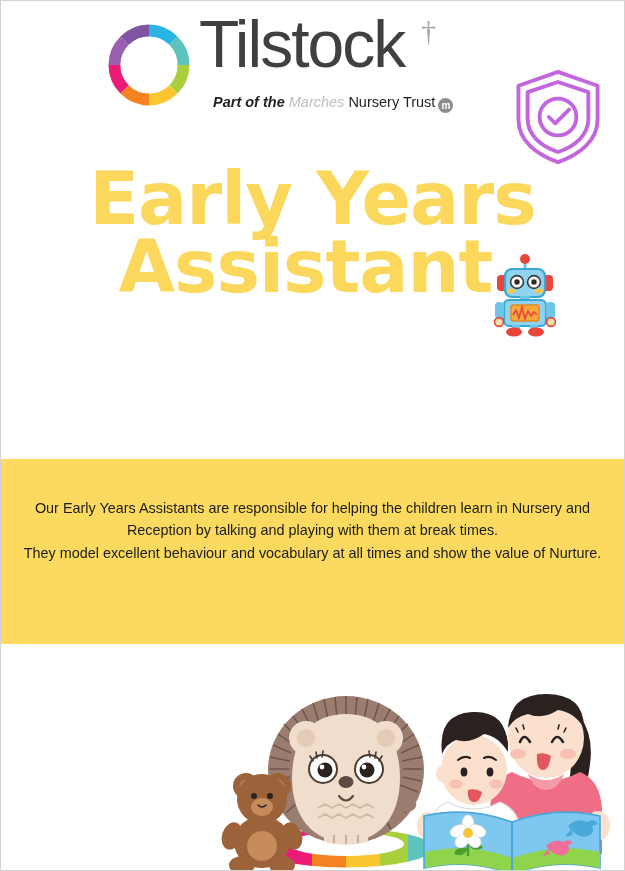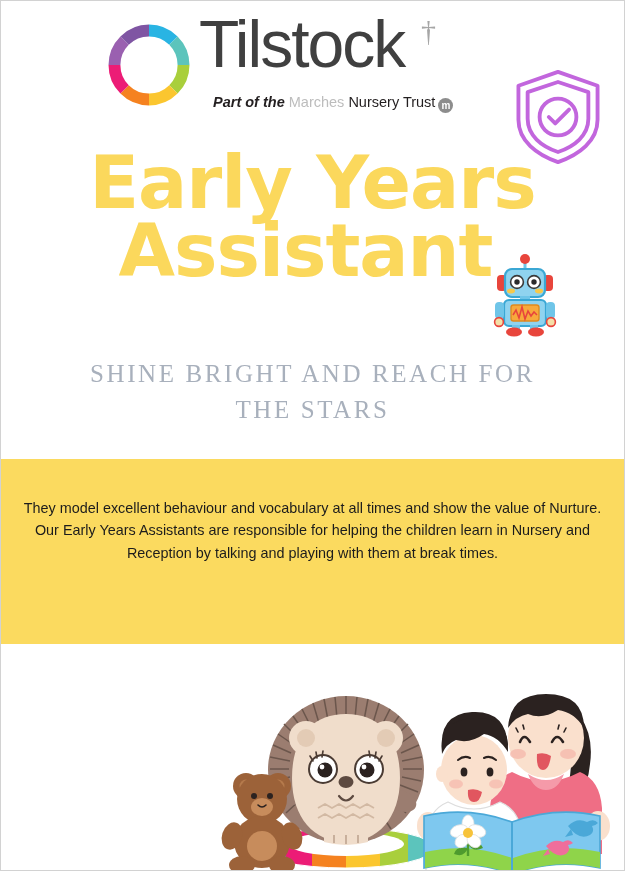--- a/index.html
+++ b/index.html
@@ -75,21 +75,21 @@
     position: absolute;
     left: 108px;
     top: 80px;
     white-space: nowrap;
     font-family: "Liberation Sans", sans-serif;
     font-size: 14.5px;
     line-height: 1;
     color: #231f20;
   }
   .trust-line .t-bold { font-weight: 700; color: #231f20; font-style: italic; }
-  .trust-line .t-grey { font-weight: 400; color: #bdbdbd; }
+  .trust-line .t-grey { font-weight: 400; color: #bdbdbd; font-style: italic; }
   .trust-line .t-dark { font-weight: 400; color: #231f20; }
   .trust-badge {
     display: inline-block;
     width: 15px;
     height: 15px;
     border-radius: 50%;
     background: #8d8d8d;
     color: #ffffff;
     font-size: 10px;
     font-weight: 700;
@@ -105,21 +105,21 @@
     left: 511px;
     top: 67px;
     width: 92px;
     height: 98px;
   }
 
   
   .title-area {
     position: absolute;
     left: 0;
-    top: 148px;
+    top: 164px;
     width: 623px;
     height: 180px;
   }
   .poster-title {
     position: absolute;
     left: 0;
     top: 0;
     width: 623px;
     text-align: center;
     font-family: "DejaVu Sans", sans-serif;
@@ -261,29 +261,25 @@
     <rect x="53" y="49" width="9" height="17" rx="4" fill="#6fc5e8"></rect>
     <circle cx="6" cy="69" r="4.4" fill="#f4dfa8" stroke="#e8453c" stroke-width="1.6"></circle>
     <circle cx="58" cy="69" r="4.4" fill="#f4dfa8" stroke="#e8453c" stroke-width="1.6"></circle>
 
     <rect x="19" y="72" width="8" height="6" fill="#6fc5e8"></rect>
     <rect x="37" y="72" width="8" height="6" fill="#6fc5e8"></rect>
     <ellipse cx="21" cy="79" rx="8" ry="4.6" fill="#e8453c"></ellipse>
     <ellipse cx="43" cy="79" rx="8" ry="4.6" fill="#e8453c"></ellipse>
   </svg>
 
-  <div class="subtitle">
-    <div>SHINE BRIGHT AND REACH FOR</div>
-    <div>THE STARS</div>
-  </div>
 
   <div class="desc-band">
     <div class="desc-text">
+      <p>Our Early Years Assistants are responsible for helping the children learn in Nursery and Reception by talking and playing with them at break times.</p>
       <p>They model excellent behaviour and vocabulary at all times and show the value of Nurture.</p>
-      <p>Our Early Years Assistants are responsible for helping the children learn in Nursery and Reception by talking and playing with them at break times.</p>
     </div>
   </div>
 
   <svg class="illustration" viewBox="0 0 415 206">
 
     <g>
       <clipPath id="rugClip">
         <ellipse cx="140" cy="182" rx="88" ry="20"></ellipse>
       </clipPath>
       <g clip-path="url(#rugClip)">

